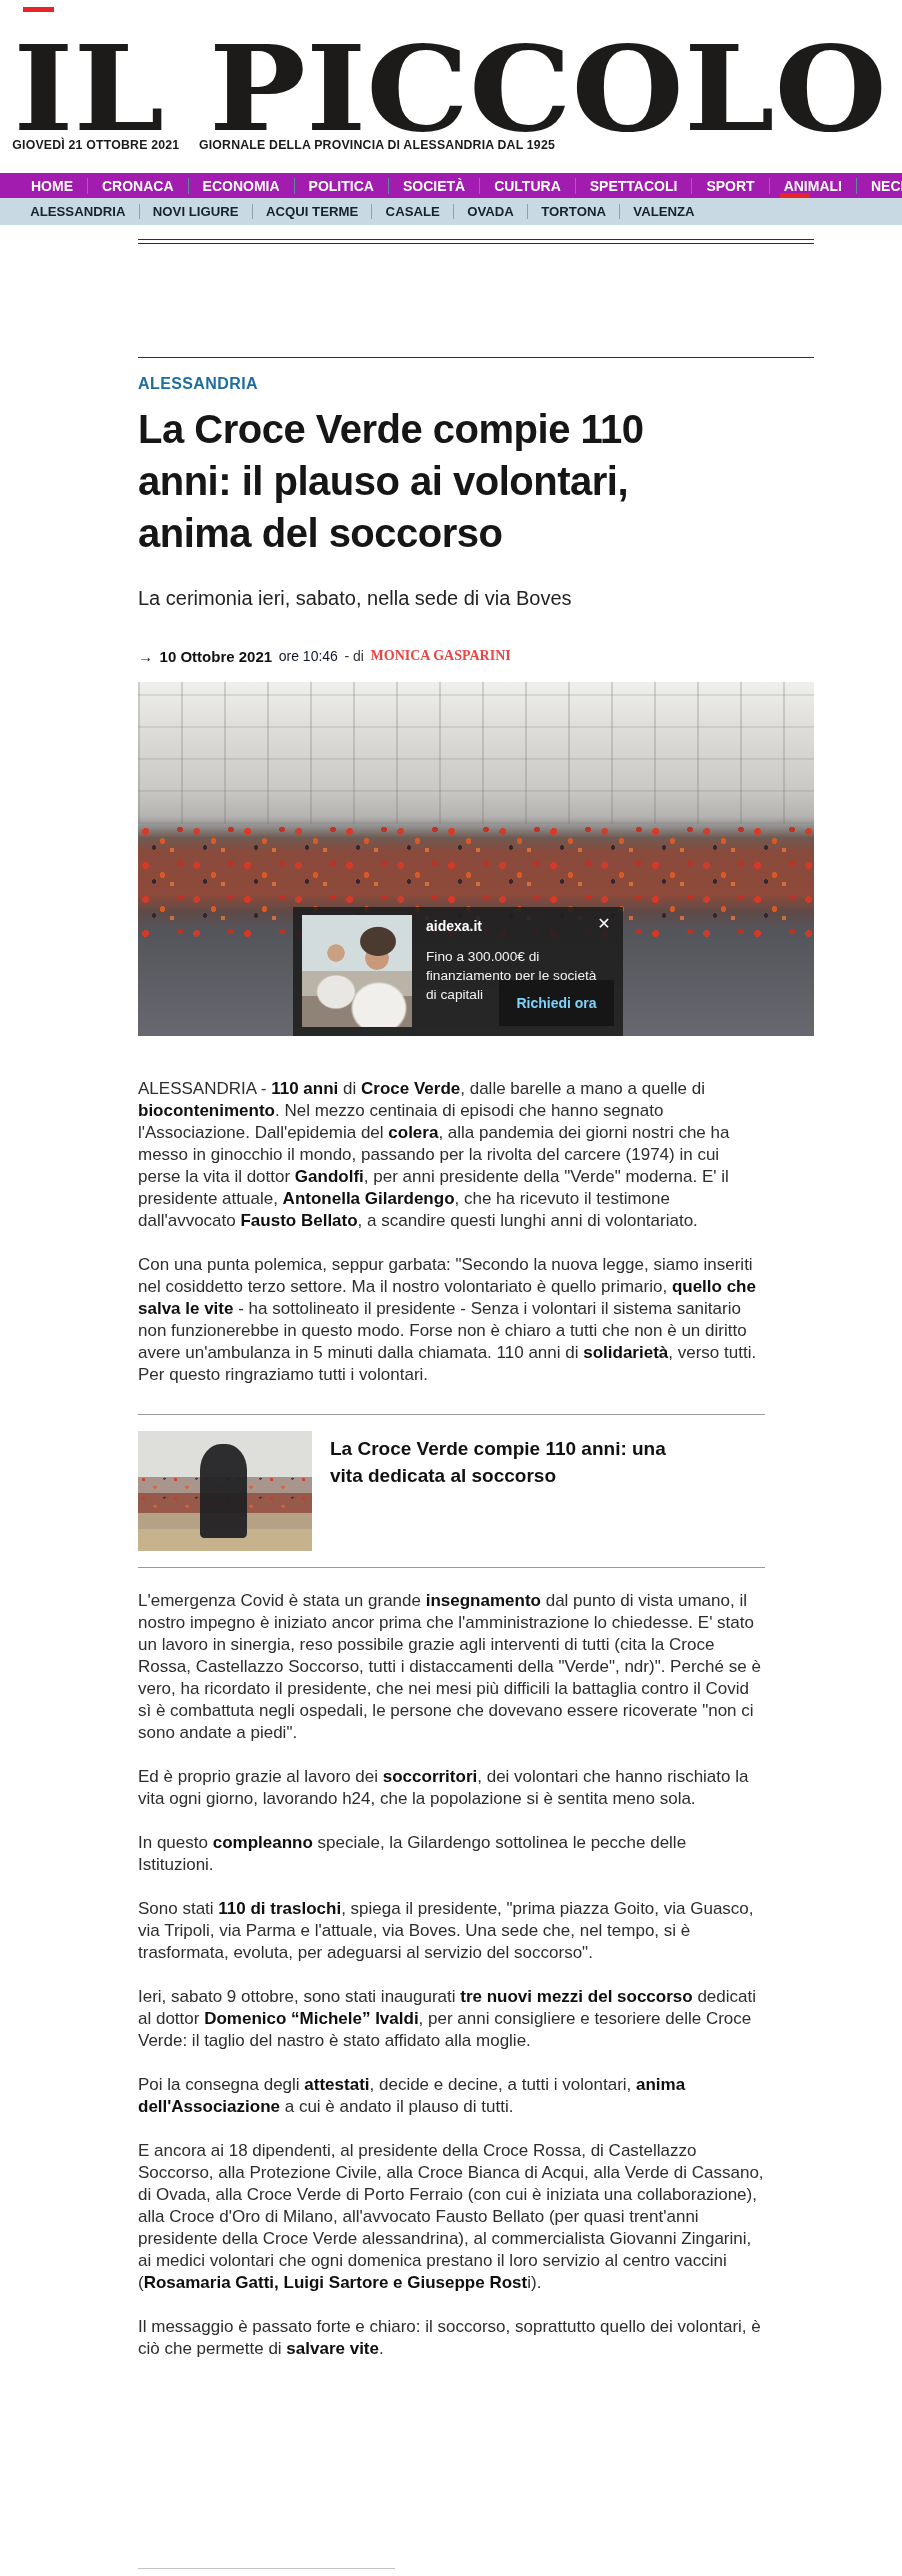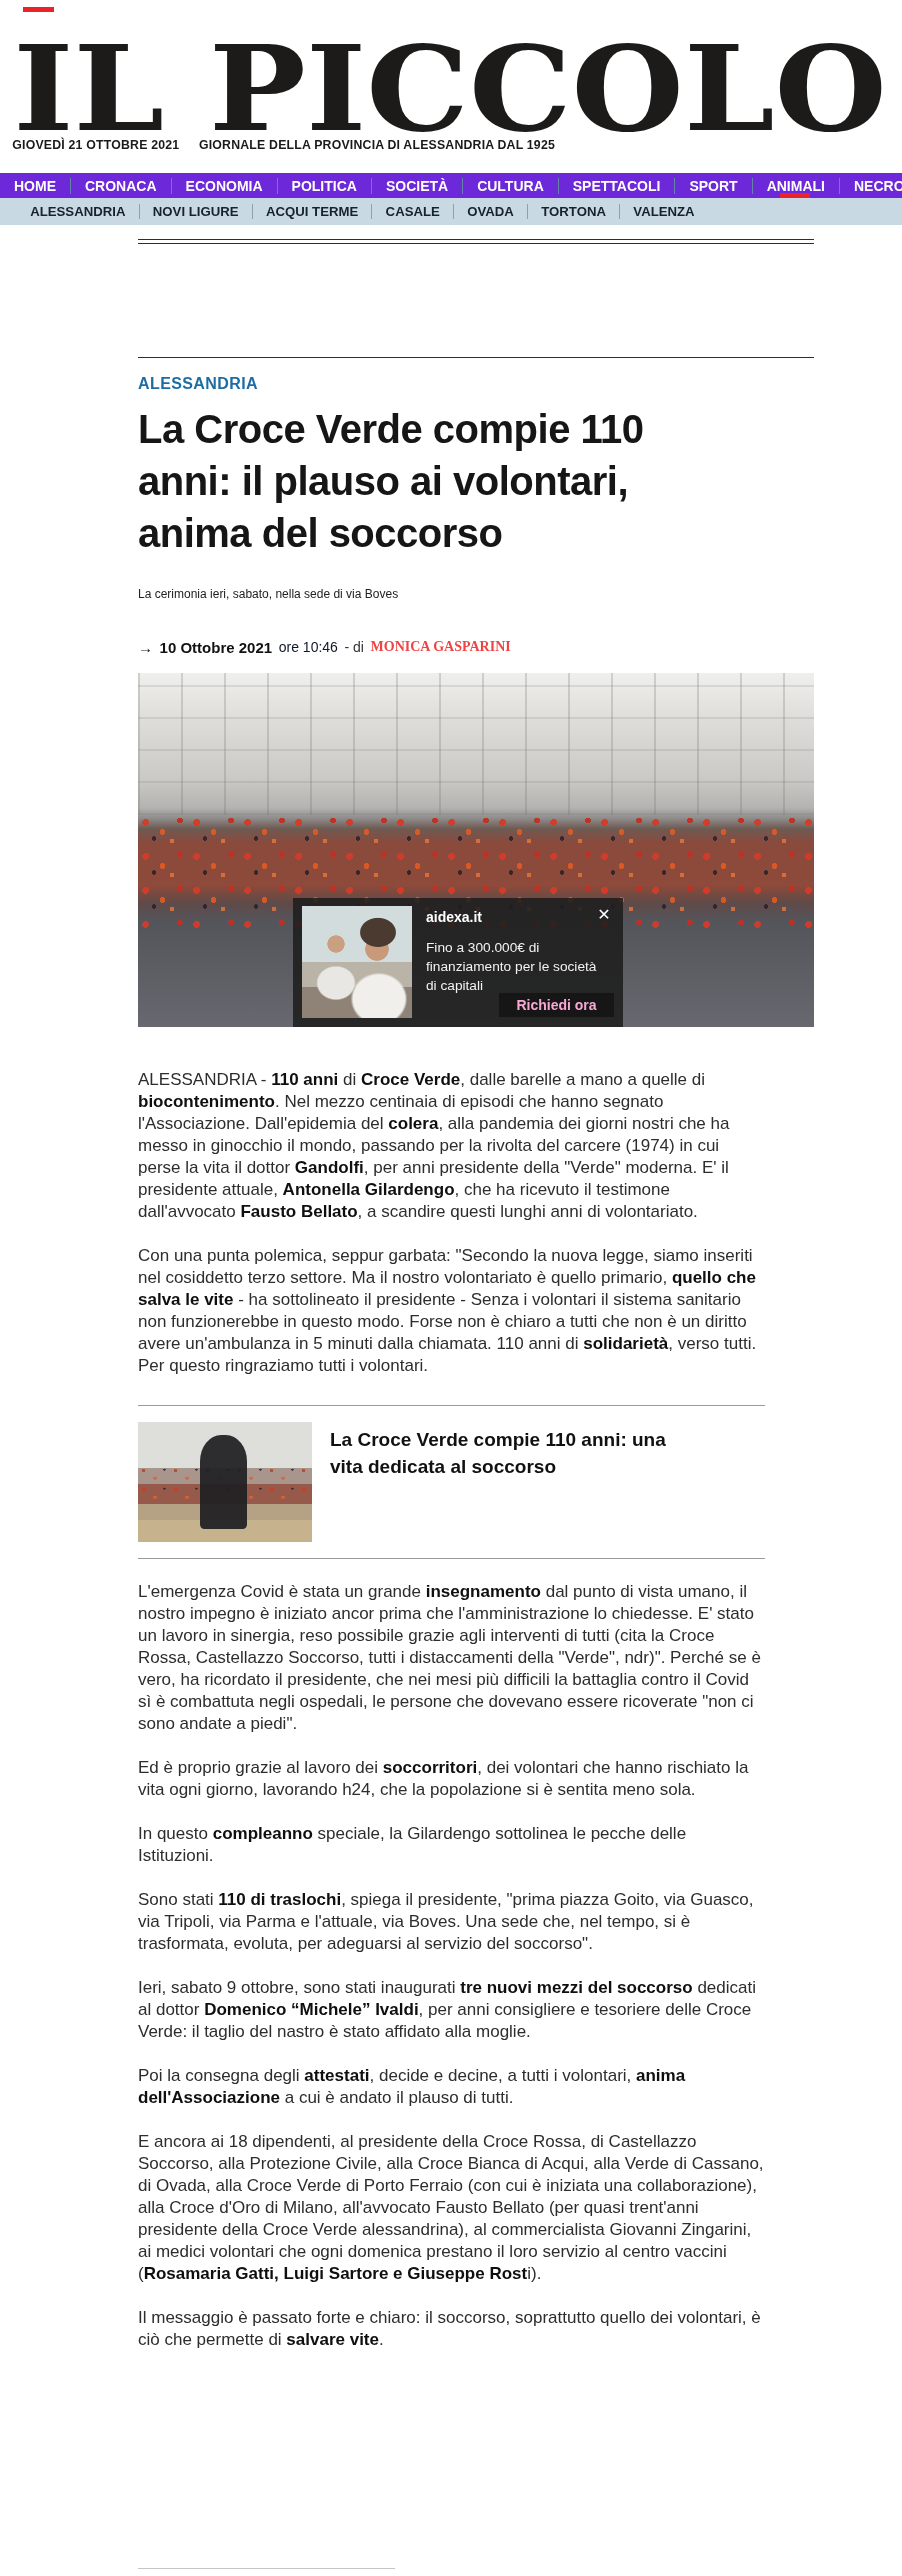--- a/index.html
+++ b/index.html
@@ -9,38 +9,38 @@
     -webkit-font-smoothing:antialiased;
   }
   
   .top-red-dash{position:absolute;left:22.7px;top:6.6px;width:31px;height:5.7px;background:#e8232a;}
   .masthead{padding-top:36px;}
   .masthead svg{display:block;}
   .dateline{margin-top:1.9px;padding-left:12.3px;font-size:12.3px;font-weight:bold;
     color:#1a1a1a;letter-spacing:0.2px;}
   .dateline .date{margin-right:16px;}
   
-  .nav1{margin-top:21px;height:25.5px;background:#6d28d9;display:flex;align-items:center;
-    white-space:nowrap;overflow:hidden;}
+  .nav1{margin-top:21px;height:25.5px;background:#a21caf;display:flex;align-items:center;
+    padding-left:17px;white-space:nowrap;overflow:hidden;}
   .nav1 .item{color:#ffffff;font-weight:bold;font-size:14px;padding:0 14px;cursor:pointer;}
   .nav1 .item + .item{border-left:0.9px solid #5e87a1;}
   .nav2{height:27px;background:#c9d9e4;display:flex;align-items:center;
     padding-left:17px;white-space:nowrap;overflow:hidden;}
   .nav2 .item{color:#16222e;font-weight:bold;font-size:13.2px;padding:0 13.2px;cursor:pointer;}
   .nav2 .item + .item{border-left:0.9px solid #8fa0ad;}
   .red-dash-right{position:absolute;left:780px;top:193px;width:30px;height:4.7px;background:#e8232a;}
   
   .content{margin-left:138px;width:676px;}
   .rule-double{margin-top:13.2px;height:3.8px;border-top:0.9px solid #2e2e2e;border-bottom:0.9px solid #2e2e2e;}
   .ad-slot{height:113px;}
   .rule-single{border-top:0.9px solid #2e2e2e;}
   .kicker{margin-top:17px;font-size:16px;font-weight:bold;color:#1d6da3;letter-spacing:0.4px;cursor:pointer;}
   h1.headline{margin:9.4px 0 0;width:543px;font-size:40px;line-height:52px;color:#161616;
     font-weight:bold;letter-spacing:-0.5px;}
-  .standfirst{margin-top:28px;font-size:12px;color:#222;}
+  .standfirst{margin-top:28px;font-size:20px;color:#222;}
   .byline{margin-top:38px;font-size:14px;color:#333;display:flex;align-items:center;gap:6.6px;}
   .byline .arrow{font-weight:bold;color:#111;font-size:15px;}
   .byline .date{font-weight:bold;color:#111;font-size:15px;}
   .byline .time{color:#0f172a;}
   .byline .author{font-weight:bold;color:#ef4444;font-family:Liberation Serif, serif;}
   
   .photo{position:relative;margin-top:17px;width:676px;height:354px;overflow:hidden;
     background:linear-gradient(180deg,#efefeb 0%,#dddcd8 14%,#cac9c5 30%,#b5b3b1 38%,
       #8f8d8c 41%,#6e5a52 44%,#8a4a3c 48%,#8e4a3a 60%,#5f4a48 65%,
       #54555b 70%,#5d5e64 84%,#686970 100%);}
@@ -63,22 +63,22 @@
       radial-gradient(circle 14px at 34px 38px,#caa083 60%,transparent 64%),
       radial-gradient(ellipse 28px 22.7px at 76px 26.4px,#4a3a30 62%,transparent 66%),
       radial-gradient(circle 19px at 75px 43px,#c89a7a 60%,transparent 64%),
       radial-gradient(ellipse 30px 26.4px at 34px 77px,#e9e7e3 60%,transparent 66%),
       radial-gradient(ellipse 43px 40px at 77px 93px,#f0efec 60%,transparent 66%),
       linear-gradient(180deg,#d3dcdd 0 50%,#b9b3a8 50% 72%,#8e8376 72% 100%);}
   .ad-copy{position:absolute;left:133px;top:11.3px;right:13.2px;}
   .ad-brand{font-weight:bold;font-size:14px;}
   .ad-close{position:absolute;right:12.3px;top:9.4px;font-size:16px;line-height:16px;cursor:pointer;color:#fff;}
   .ad-text{margin-top:13.2px;font-size:13.7px;line-height:19px;color:#f2f2f2;}
-  .ad-cta{position:absolute;right:9.4px;bottom:9.4px;background:#161616;color:#f9a8d4;
-    font-weight:bold;font-size:14px;padding:4px 17px;cursor:pointer;text-align:right;}
+  .ad-cta{position:absolute;right:9.4px;bottom:9.4px;background:#161616;color:#7dd3fc;
+    font-weight:bold;font-size:14px;padding:15px 17px;cursor:pointer;text-align:right;}
   
   .body-text{width:627px;color:#2d2d2d;font-size:17px;line-height:22px;}
   .body-text p{margin:22px 0 0;}
   .body-text p.first{margin-top:42px;}
   .body-text b{color:#0f0f0f;}
   
   .related{margin-top:28px;width:627px;border-top:0.9px solid #9a9a9a;border-bottom:0.9px solid #9a9a9a;
     padding:16px 0;display:flex;gap:18px;cursor:pointer;}
   .rel-thumb{position:relative;flex:0 0 174px;height:120px;overflow:hidden;
     background:linear-gradient(180deg,#dededa 0 38%,#a8968d 38% 52%,#97594a 52% 68%,

